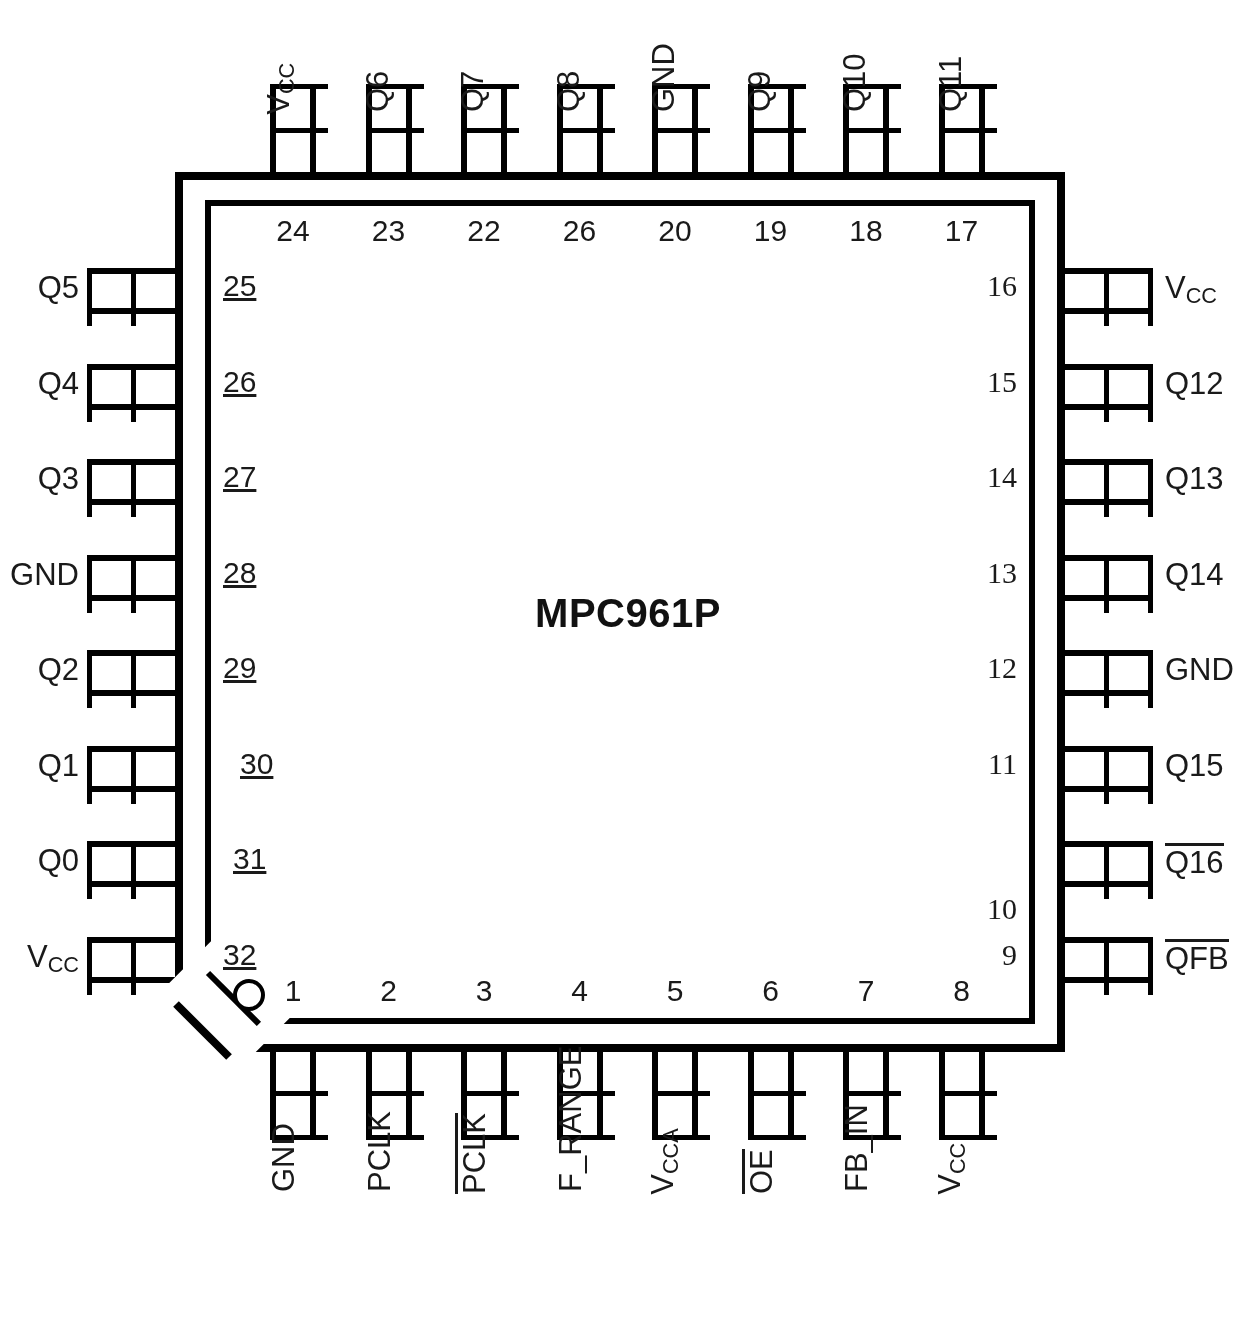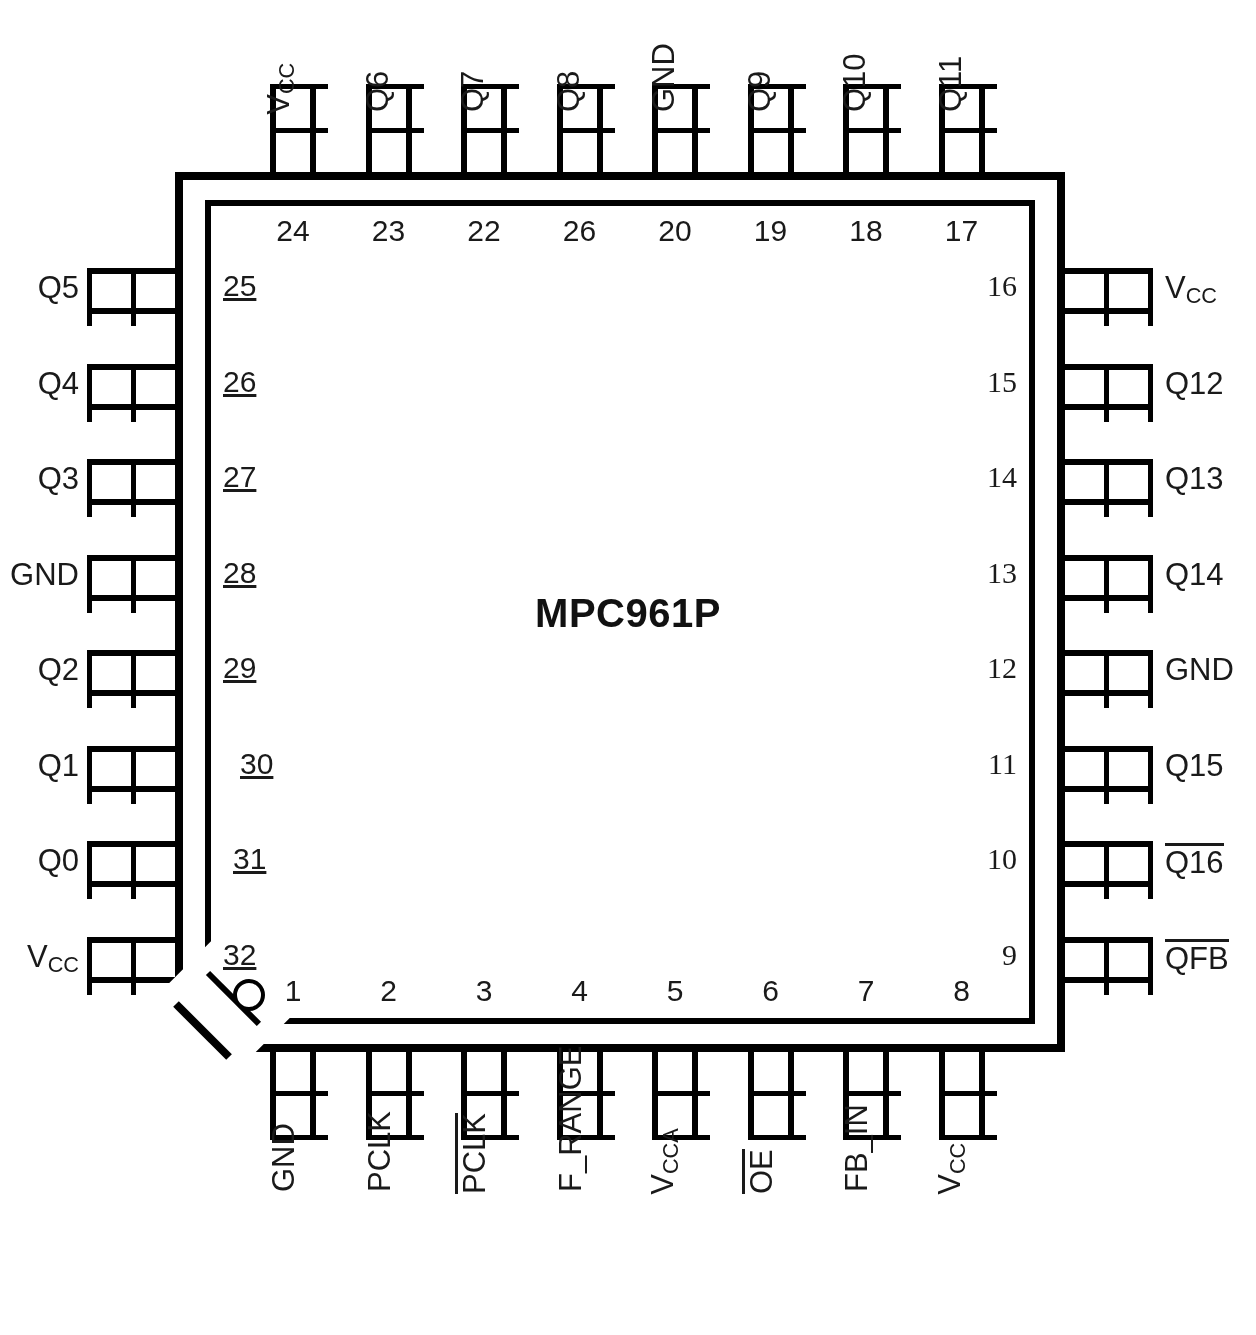--- a/index.html
+++ b/index.html
@@ -340,21 +340,21 @@
       <div class="pinnum left" style="left: 223px; top: 651px;">29</div>
       <div class="pinnum left" style="left: 240px; top: 746.5px;">30</div>
       <div class="pinnum left" style="left: 233px; top: 842px;">31</div>
       <div class="pinnum left" style="left: 223px; top: 937.5px;">32</div>
       <div class="pinnum right" style="left: 965px; width: 52px; top: 269px;">16</div>
       <div class="pinnum right" style="left: 965px; width: 52px; top: 364.5px;">15</div>
       <div class="pinnum right" style="left: 965px; width: 52px; top: 460px;">14</div>
       <div class="pinnum right" style="left: 965px; width: 52px; top: 555.5px;">13</div>
       <div class="pinnum right" style="left: 965px; width: 52px; top: 651px;">12</div>
       <div class="pinnum right" style="left: 965px; width: 52px; top: 746.5px;">11</div>
-      <div class="pinnum right" style="left: 965px; width: 52px; top: 842px;">10</div>
+      <div class="pinnum right" style="left: 965px; width: 52px; top: 892px;">10</div>
       <div class="pinnum right" style="left: 965px; width: 52px; top: 937.5px;">9</div>
     </div>
   <div id="labels-layer">
       <div class="siglabel rot" style="left: 300px; top: 76px;">V<span class="sub">CC</span></div>
       <div class="siglabel rot" style="left: 395.5px; top: 76px;">Q6</div>
       <div class="siglabel rot" style="left: 491px; top: 76px;">Q7</div>
       <div class="siglabel rot" style="left: 586.5px; top: 76px;">Q8</div>
       <div class="siglabel rot" style="left: 682px; top: 76px;">GND</div>
       <div class="siglabel rot" style="left: 777.5px; top: 76px;">Q9</div>
       <div class="siglabel rot" style="left: 873px; top: 76px;">Q10</div>

